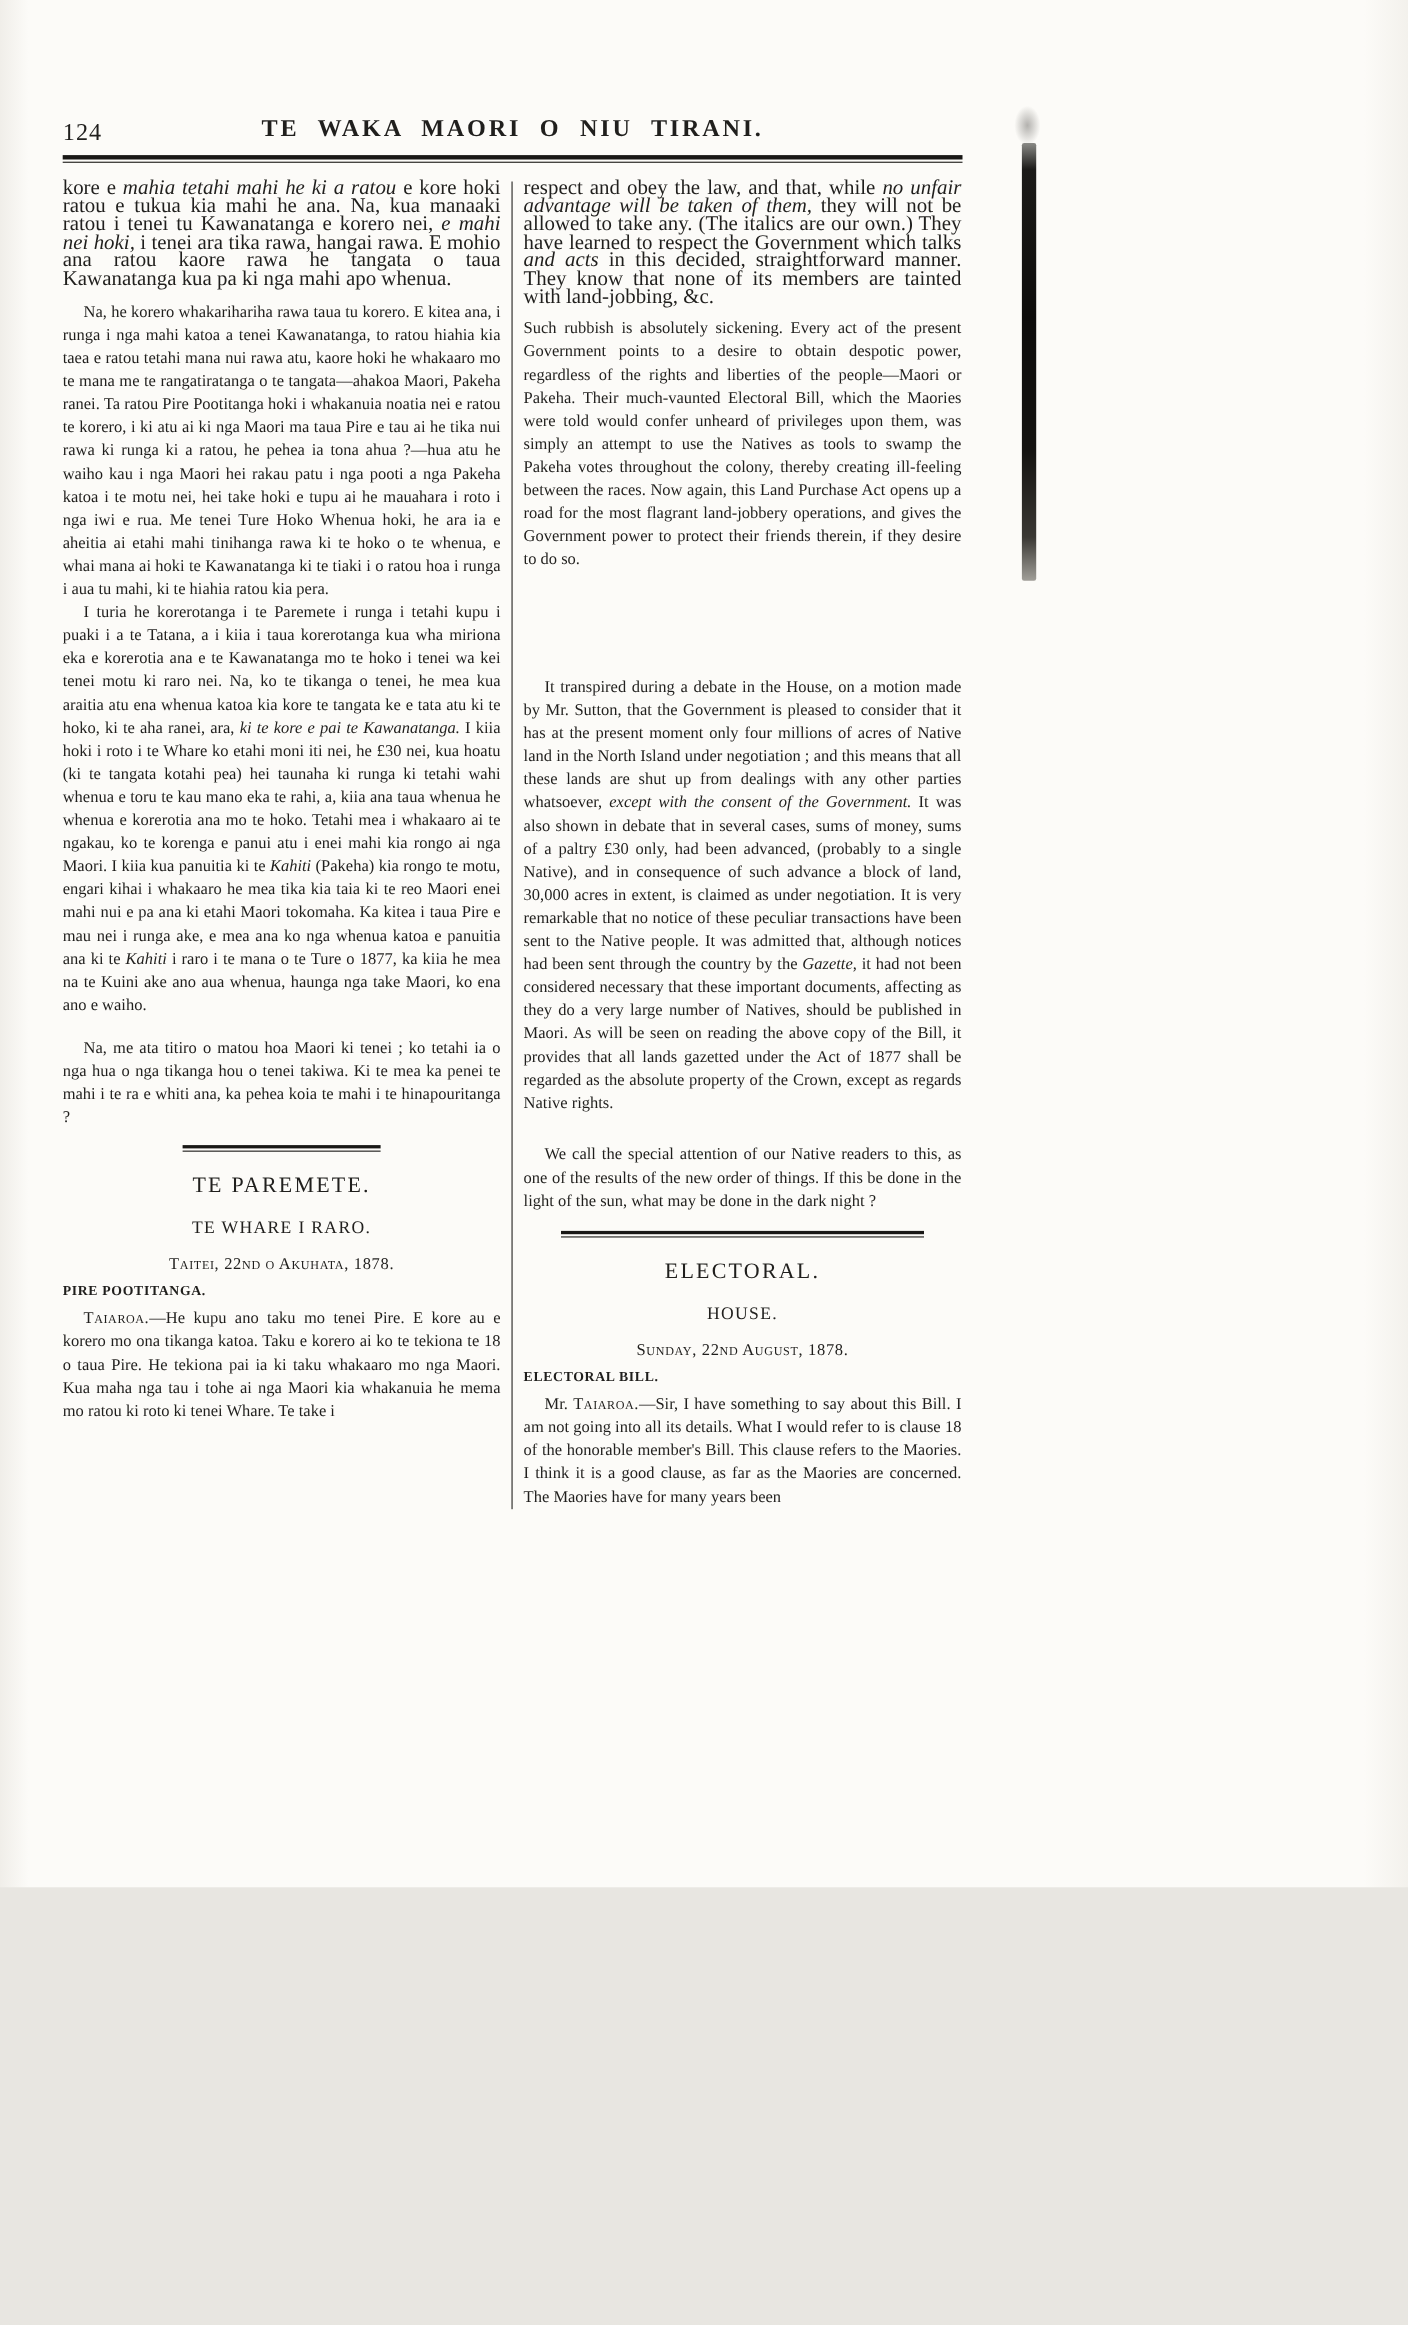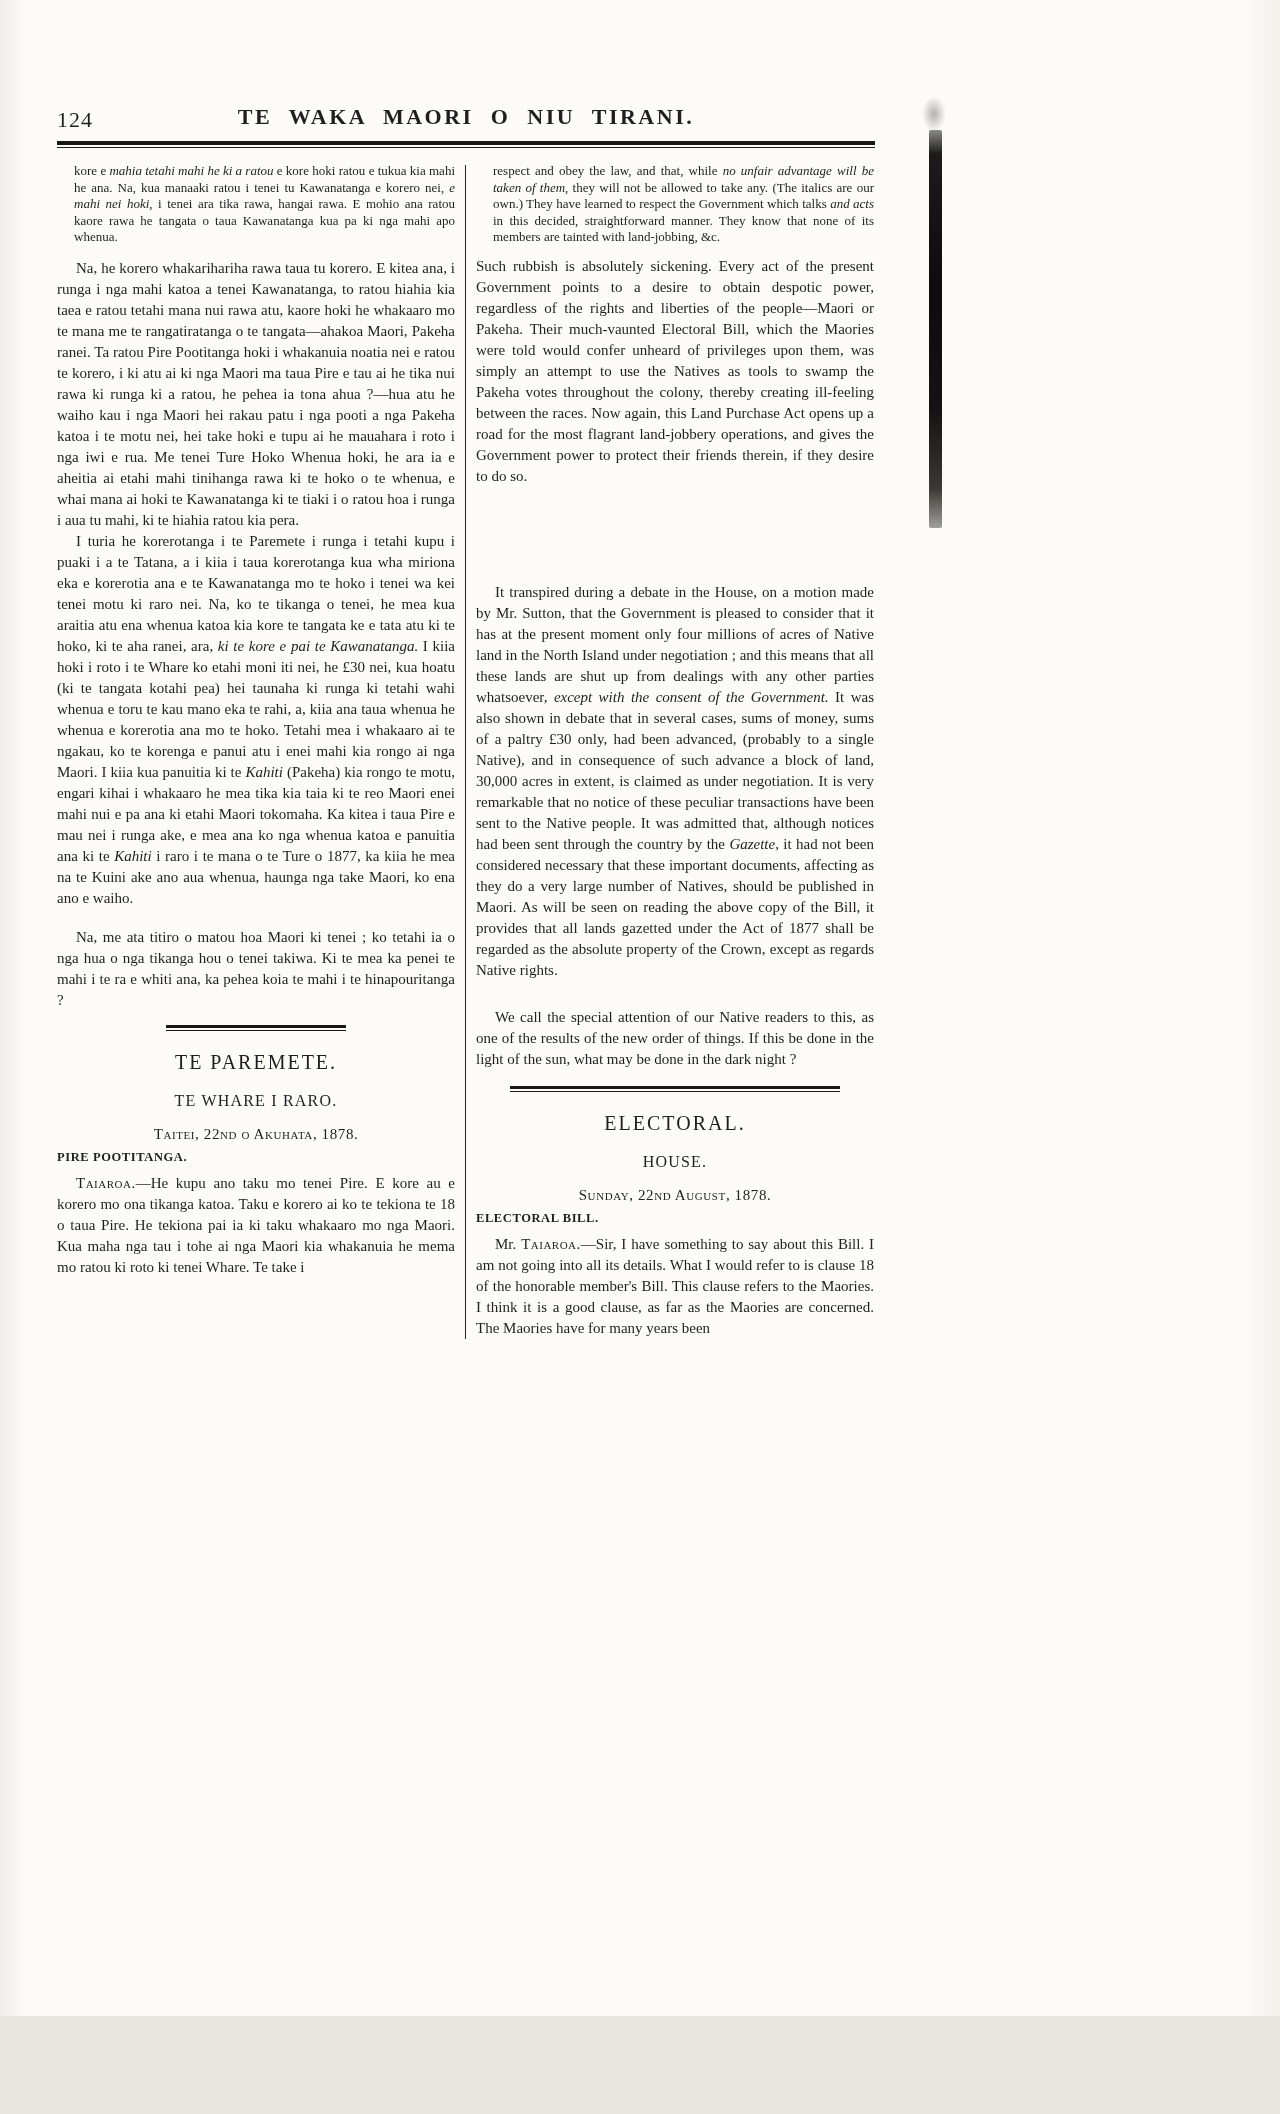--- a/index.html
+++ b/index.html
@@ -3,21 +3,21 @@
 <meta charset="utf-8">
 <style>
   html, body {
     margin: 0;
     padding: 0;
     background: #e8e6e1;
   }
   .page {
     position: relative;
     width: 1280px;
-    height: 2016px;
+    height: 1716px;
     margin: 0 auto;
     background: linear-gradient(90deg, #f0eee9 0px, #fcfbf8 26px, #fcfbf8 1240px, #f3f1ec 1280px);
     color: #201f1d;
     font-family: "Liberation Serif", "DejaVu Serif", serif;
     overflow: hidden;
   }
   .scan-strip {
     position: absolute;
     left: 929px;
     top: 130px;
@@ -75,23 +75,22 @@
   }
   .para {
     margin: 0;
     text-align: justify;
     font-size: 15px;
     line-height: 21px;
     text-indent: 19px;
   }
   .para.noindent { text-indent: 0; }
   .para.small {
-    font-size: 13px;
+    font-size: 19px;
     line-height: 16.5px;
-    margin-left: 17px;
   }
   .i { font-style: italic; }
   .sc { font-variant: small-caps; letter-spacing: 0.5px; }
   .section-rule {
     height: 2px;
     border-top: 3px solid #191816;
     border-bottom: 1px solid #191816;
     margin-left: auto;
     margin-right: auto;
   }

